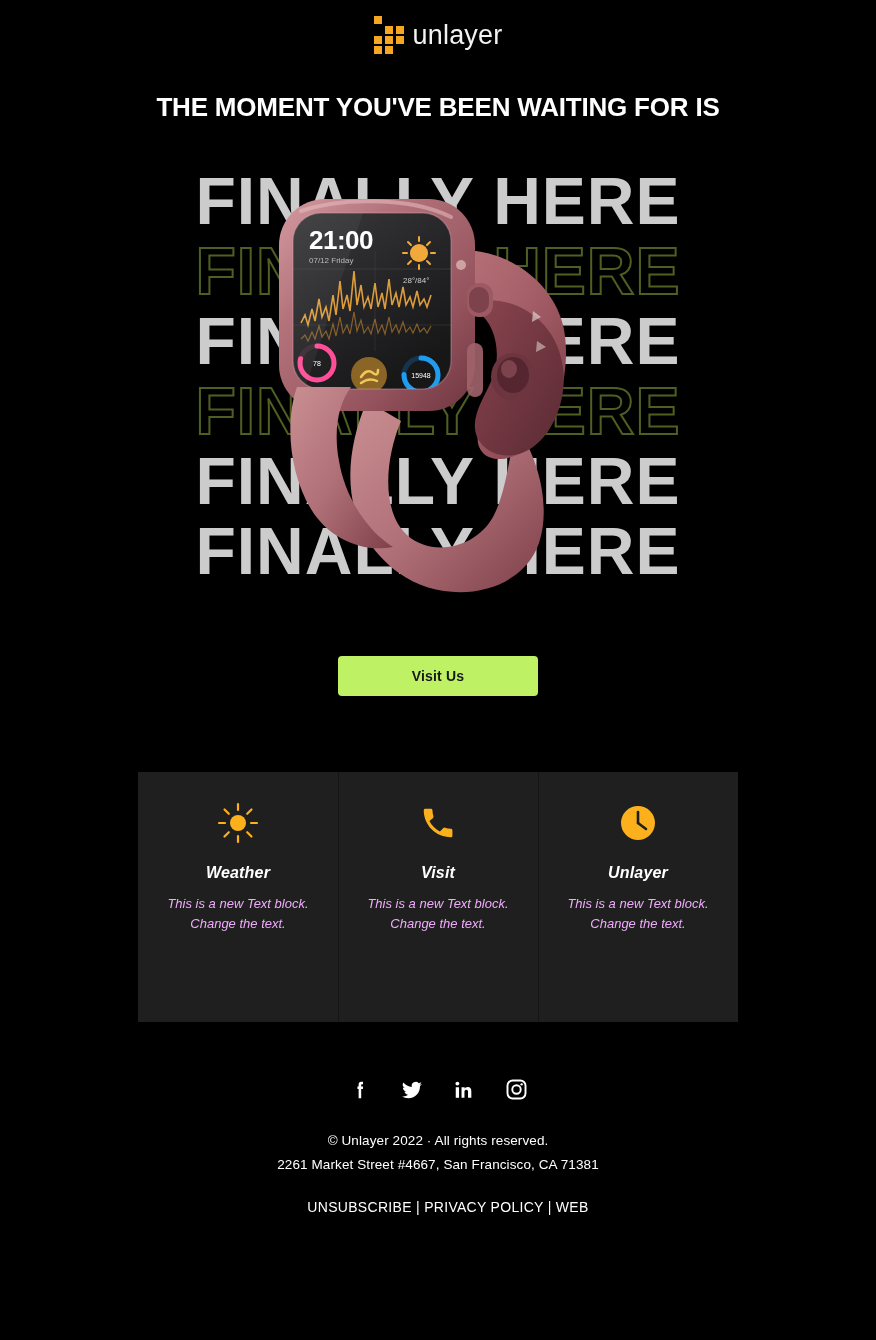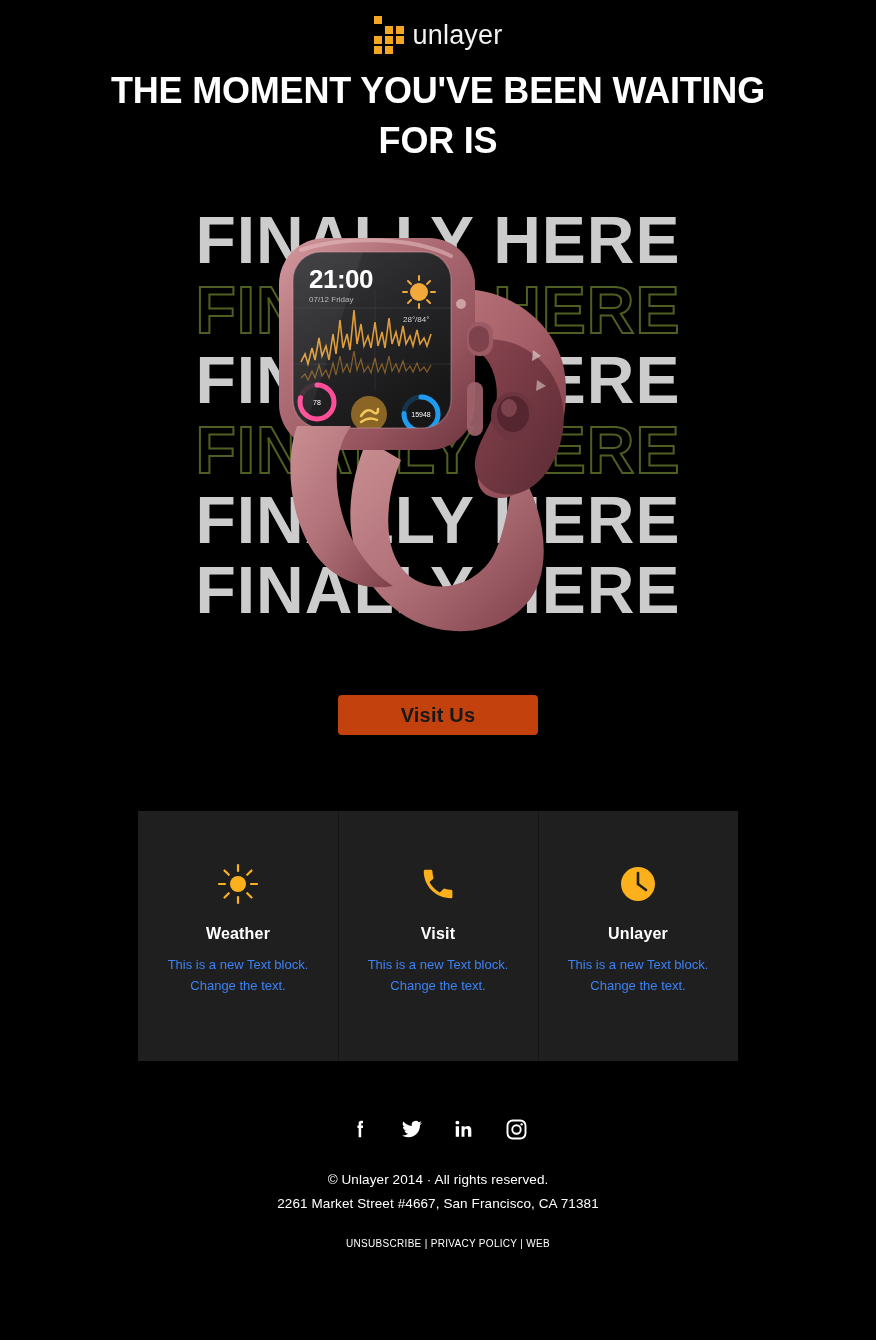--- a/index.html
+++ b/index.html
@@ -47,25 +47,25 @@
   .logo-word {
     color: #f2f2f2;
     font-size: 27px;
     font-weight: 300;
     letter-spacing: 0.2px;
     line-height: 1;
   }
 
   
   .headline {
-    margin: 12px auto 0;
+    margin: 36px auto 0;
     width: 660px;
     text-align: center;
     color: #ffffff;
-    font-size: 36px;
+    font-size: 26px;
     font-weight: 700;
     line-height: 1.38;
     letter-spacing: -0.2px;
   }
 
   
   .hero-wrap {
     margin: 40px auto 0;
     width: 625px;
     height: 442px;
@@ -108,47 +108,48 @@
 
   
   .cta-wrap {
     margin-top: 48px;
     display: flex;
     justify-content: center;
   }
   .cta-btn {
     width: 200px;
     height: 40px;
-    background: #c2410c;
+    background: #bef264;
     color: #16181a;
     border: none;
     border-radius: 4px;
     font-family: "Liberation Sans", sans-serif;
-    font-size: 20px;
+    font-size: 14px;
     font-weight: 700;
     letter-spacing: 0.2px;
     cursor: pointer;
     display: flex;
     align-items: center;
     justify-content: center;
   }
 
   
   .features {
     margin: 76px auto 0;
     width: 600px;
     height: 250px;
     background: #1f1f1f;
     display: flex;
   }
   .feature-col {
     flex: 1 1 0;
-    padding: 50px 14px 0;
+    padding: 28px 14px 0;
     text-align: center;
     position: relative;
+    font-style: italic;
   }
   .feature-col + .feature-col::before {
     content: "";
     position: absolute;
     left: 0;
     top: 0;
     width: 1px;
     height: 100%;
     background: #141414;
   }
@@ -160,21 +161,21 @@
     margin-bottom: 18px;
   }
   .feature-title {
     color: #ffffff;
     font-size: 16px;
     font-weight: 700;
     letter-spacing: 0.2px;
     margin-bottom: 12px;
   }
   .feature-text {
-    color: #3b82f6;
+    color: #f0abfc;
     font-size: 13px;
     font-weight: 400;
     line-height: 1.56;
   }
 
   
   .footer {
     margin-top: 55px;
     text-align: center;
   }
@@ -195,21 +196,21 @@
   }
   .footer-line {
     color: #ffffff;
     font-size: 13.5px;
     line-height: 1.78;
     letter-spacing: 0.1px;
   }
   .footer-links {
     margin-top: 22px;
     color: #ffffff;
-    font-size: 10px;
+    font-size: 14px;
     letter-spacing: 0.3px;
     margin-left: 20px;
   }
   .footer-links a {
     color: #ffffff;
     text-decoration: none;
     cursor: pointer;
   }
   .sep { color: #ffffff; }
 </style>
@@ -440,21 +441,21 @@
       </span>
       <span class="social-link">
         <svg width="23" height="23" viewBox="0 0 24 24">
           <rect x="2.6" y="2.6" width="18.8" height="18.8" rx="5.4" fill="none" stroke="#ffffff" stroke-width="2"></rect>
           <circle cx="12" cy="12" r="4.4" fill="none" stroke="#ffffff" stroke-width="2"></circle>
           <circle cx="17.4" cy="6.6" r="1.25" fill="#ffffff"></circle>
         </svg>
       </span>
     </div>
 
-    <div class="footer-line">© Unlayer 2014 · All rights reserved.</div>
+    <div class="footer-line">© Unlayer 2022 · All rights reserved.</div>
     <div class="footer-line">2261 Market Street #4667, San Francisco, CA 71381</div>
 
     <div class="footer-links">
       <a>UNSUBSCRIBE</a>
       <span class="sep">|</span>
       <a>PRIVACY POLICY</a>
       <span class="sep">|</span>
       <a>WEB</a>
     </div>
 

